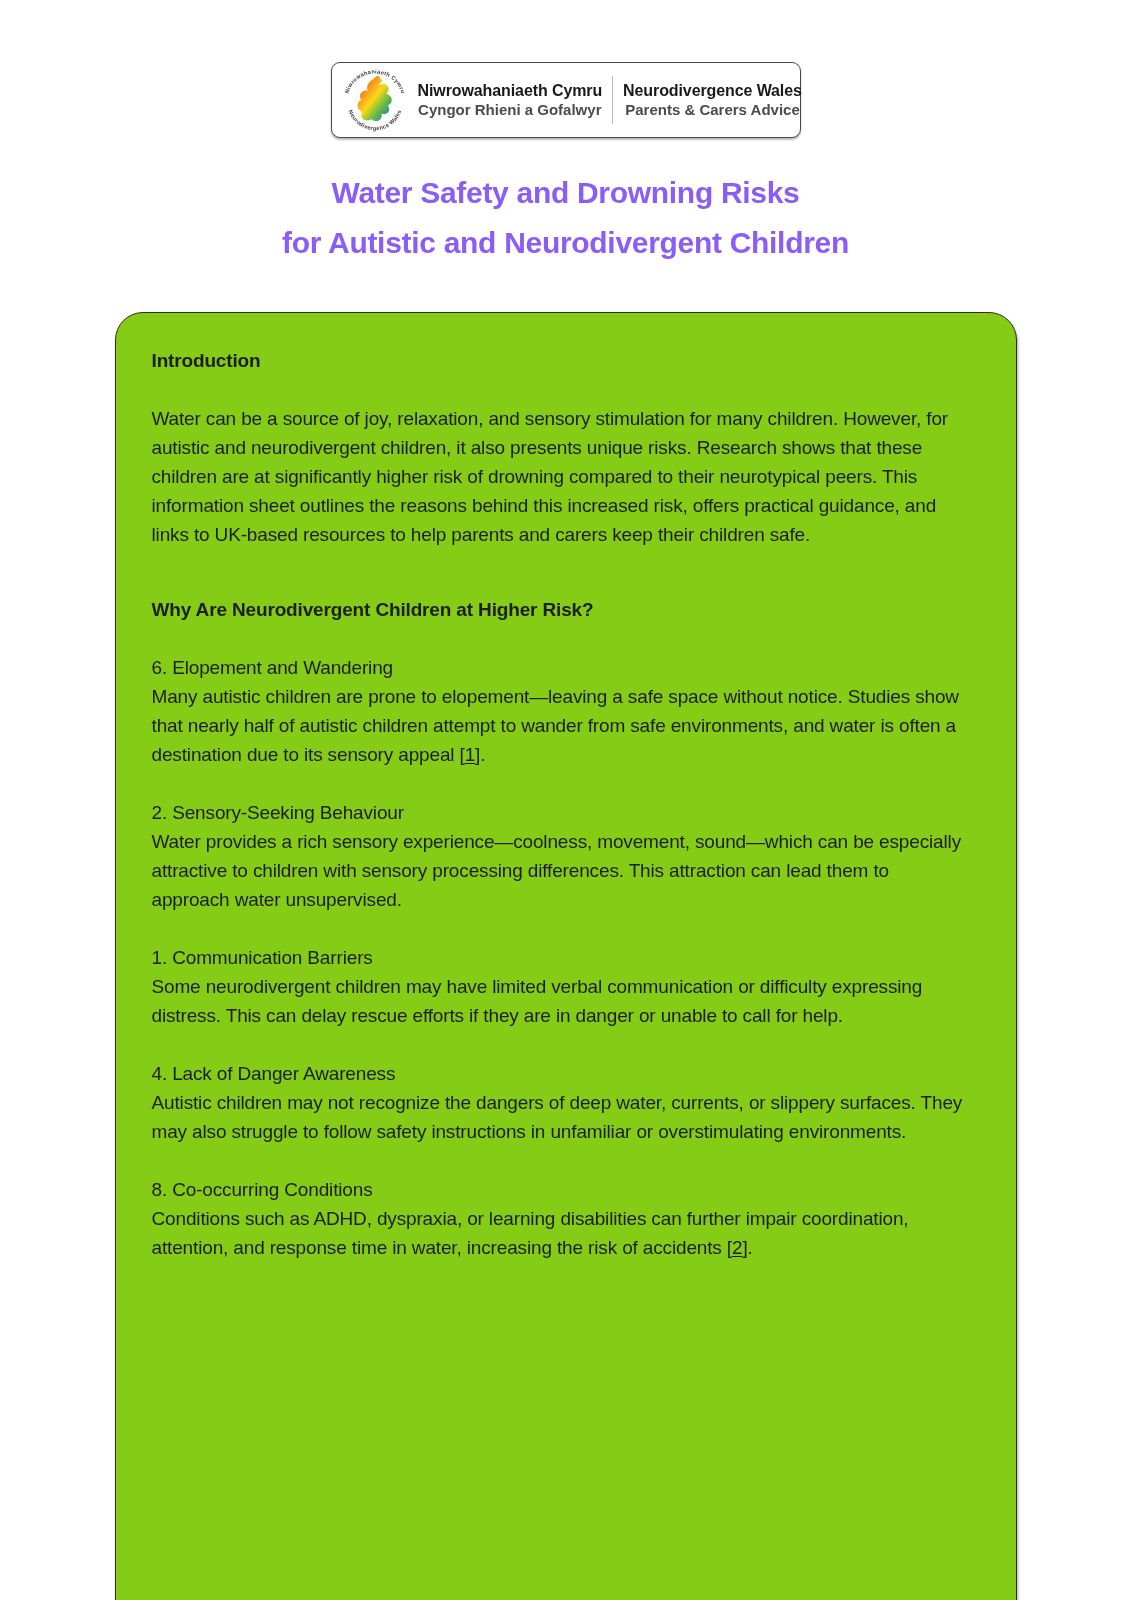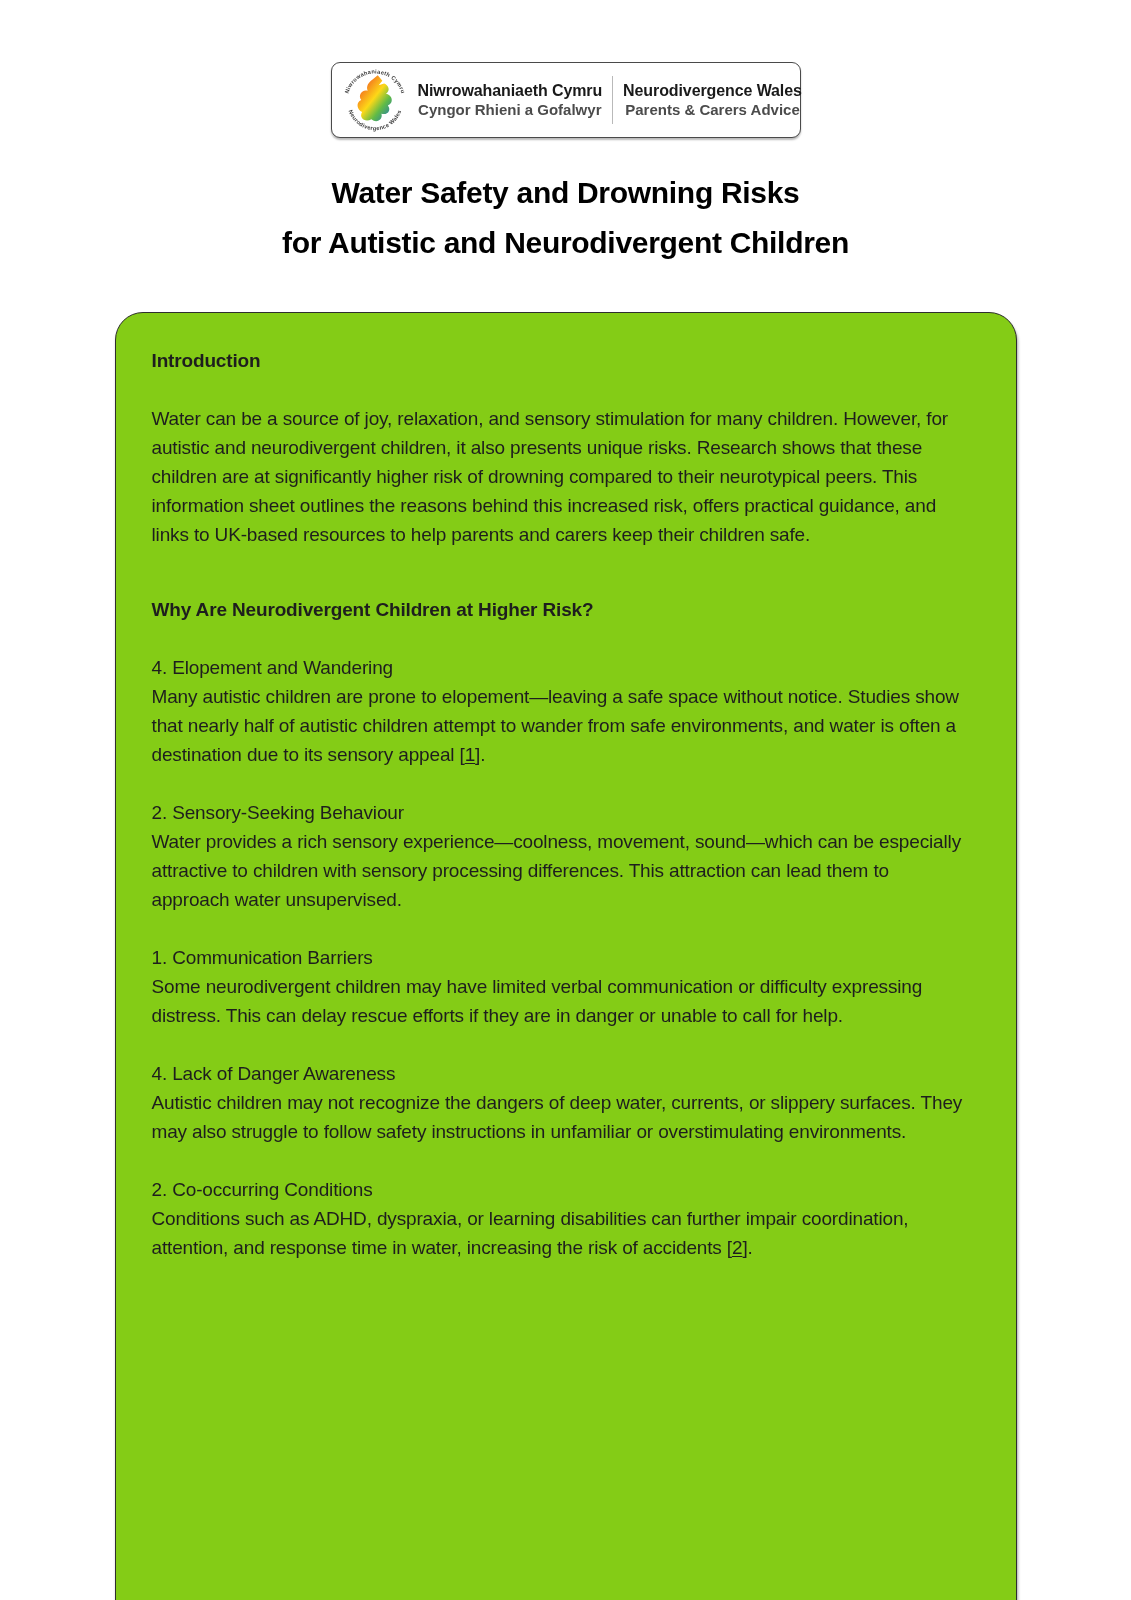--- a/index.html
+++ b/index.html
@@ -34,21 +34,21 @@
   .org-sub  { font-weight: 700; font-size: 15px; color: #4b4b4b; white-space: nowrap; }
   .vdivider { width: 1px; height: 48px; background: #b9b9b9; flex: 0 0 auto; }
 
   
   h1.title {
     margin: 30px 0 44px;
     text-align: center;
     font-size: 30px;
     line-height: 50px;
     font-weight: 700;
-    color: #000000;
+    color: #8b5cf6;
     letter-spacing: -0.3px;
   }
 
   
   .content-box {
     width: 902px;
     height: 1342px;
     margin: 0 auto;
     background: #84cc16;
     border: 1.6px solid #2e2e2e;
@@ -126,41 +126,41 @@
 
   <div class="content-box">
 
     <div class="bold-heading">Introduction</div>
 
     <p>Water can be a source of joy, relaxation, and sensory stimulation for many children. However, for autistic and neurodivergent children, it also presents unique risks. Research shows that these children are at significantly higher risk of drowning compared to their neurotypical peers. This information sheet outlines the reasons behind this increased risk, offers practical guidance, and links to UK-based resources to help parents and carers keep their children safe.</p>
 
     <div class="bold-heading">Why Are Neurodivergent Children at Higher Risk?</div>
 
     <div class="item">
-      <div class="item-title">4. Elopement and Wandering</div>
+      <div class="item-title">6. Elopement and Wandering</div>
       <p class="item-body"><span>Many autistic children are prone to elopement—leaving a safe space without notice. Studies show that nearly half of autistic children attempt to wander from safe environments, and water is often a destination due to its sensory appeal </span><span>[</span><span class="refnum">1</span><span>].</span></p>
     </div>
 
     <div class="item">
       <div class="item-title">2. Sensory-Seeking Behaviour</div>
       <p class="item-body"><span>Water provides a rich sensory experience—coolness, movement, sound—which can be especially attractive to children with sensory processing differences. This attraction can lead them to approach water unsupervised.</span></p>
     </div>
 
     <div class="item">
       <div class="item-title">1. Communication Barriers</div>
       <p class="item-body"><span>Some neurodivergent children may have limited verbal communication or difficulty expressing distress. This can delay rescue efforts if they are in danger or unable to call for help.</span></p>
     </div>
 
     <div class="item">
       <div class="item-title">4. Lack of Danger Awareness</div>
       <p class="item-body"><span>Autistic children may not recognize the dangers of deep water, currents, or slippery surfaces. They may also struggle to follow safety instructions in unfamiliar or overstimulating environments.</span></p>
     </div>
 
     <div class="item">
-      <div class="item-title">2. Co-occurring Conditions</div>
+      <div class="item-title">8. Co-occurring Conditions</div>
       <p class="item-body"><span>Conditions such as ADHD, dyspraxia, or learning disabilities can further impair coordination, attention, and response time in water, increasing the risk of accidents </span><span>[</span><span class="refnum">2</span><span>].</span></p>
     </div>
 
   </div>
 
   <div class="footer">www.NeurodivergenceWales.org</div>
 
 </div>
 
 </body></html>

